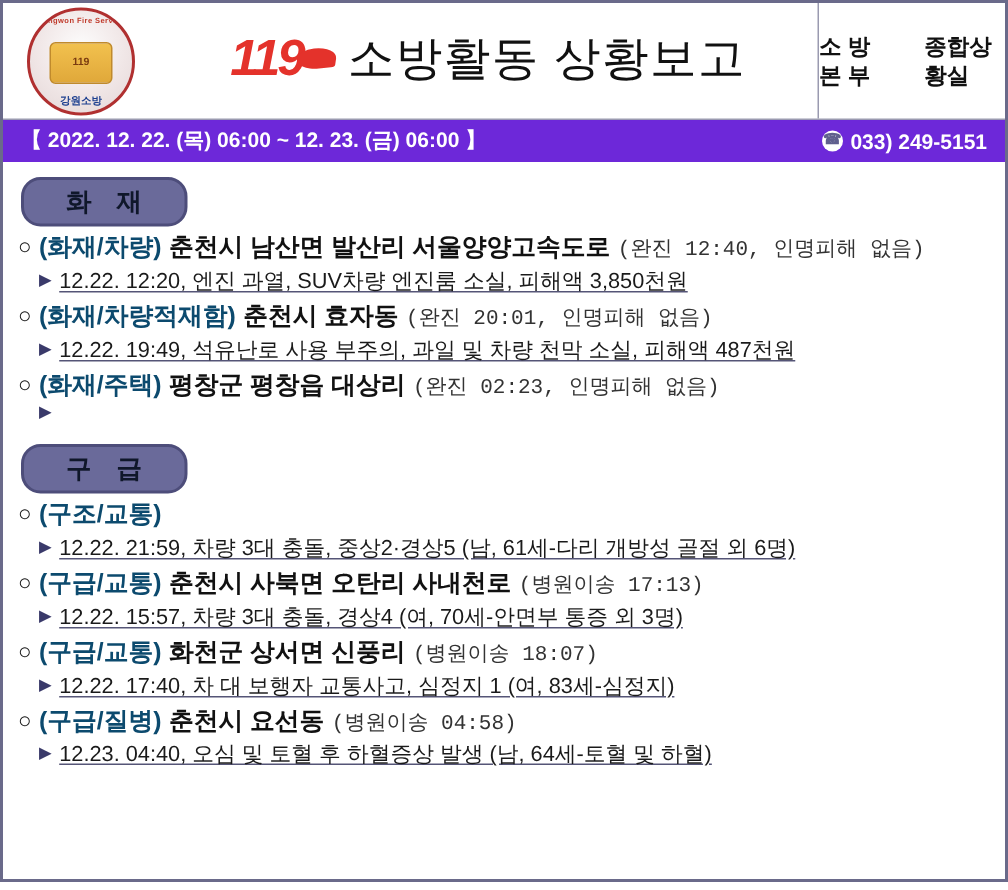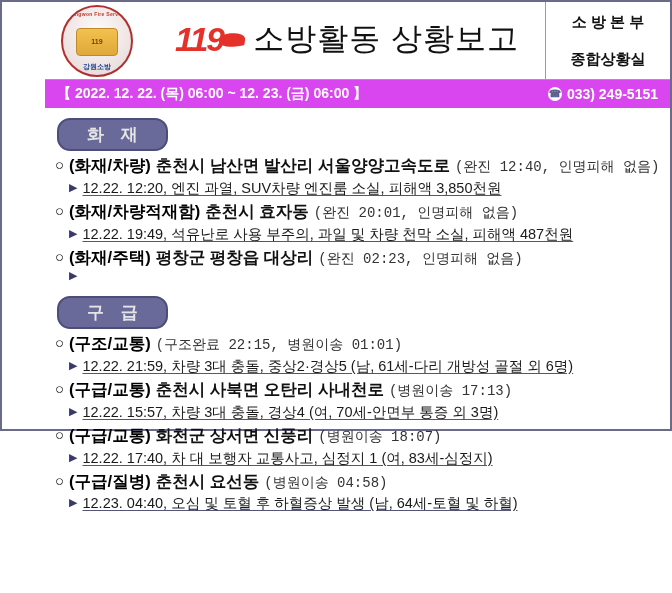--- a/index.html
+++ b/index.html
@@ -10,25 +10,24 @@
     width: 672px;
     height: 593px;
     background: #ffffff;
     font-family: "Liberation Sans", sans-serif;
     color: #1a1a1a;
     overflow: hidden;
   }
   .page {
     position: relative;
     width: 672px;
-    height: 431px;
+    height: 588px;
     box-sizing: border-box;
     border: 2px solid #6a6a8a;
     background: #ffffff;
-    padding-left: 43px;
   }
 
   
   .header {
     display: flex;
     align-items: center;
     height: 78px;
     border-bottom: 1px solid #9a9ab0;
     box-sizing: border-box;
     background: #ffffff;
@@ -120,33 +119,33 @@
     font-size: 31px;
     font-weight: normal;
     letter-spacing: 1px;
     color: #111111;
   }
   .org-box {
     flex: 0 0 124px;
     border-left: 1px solid #9a9ab0;
     height: 100%;
     display: flex;
-    flex-direction: column;
+    flex-direction: row;
     align-items: center;
     justify-content: center;
     gap: 18px;
     font-size: 15px;
     font-weight: bold;
     color: #111111;
   }
 
   
   .period-bar {
     height: 28px;
-    background: #d946ef;
+    background: #6d28d9;
     color: #ffffff;
     display: flex;
     align-items: center;
     justify-content: space-between;
     padding: 0 12px;
     box-sizing: border-box;
     font-size: 14px;
     font-weight: bold;
   }
   .period-bar .phone {
@@ -169,21 +168,21 @@
 
   
   .section {
     padding: 6px 0 0 0;
   }
   .section-badge {
     display: inline-block;
     margin: 4px 16px 2px 12px;
     padding: 3px 22px;
     background: #6a6a9a;
-    color: #e5e5e5;
+    color: #0f172a;
     border-radius: 13px;
     font-size: 17px;
     font-weight: bold;
     letter-spacing: 6px;
     text-indent: 6px;
     border: 2px solid #4d4d7a;
   }
 
   .entry {
     padding: 1px 10px 0 10px;
@@ -198,21 +197,21 @@
   }
   .bullet-o {
     flex: 0 0 auto;
     font-size: 15px;
     font-weight: bold;
     color: #111111;
     transform: translateY(-1px);
   }
   .cat {
     font-weight: bold;
-    color: #000000;
+    color: #0c4a6e;
   }
   .place {
     font-weight: bold;
     color: #111111;
   }
   .note {
     font-size: 14px;
     color: #333333;
     font-weight: normal;
     font-family: Liberation Mono, monospace;
@@ -315,21 +314,20 @@
     </div>
   </div>
 
   <div class="section">
     <div class="section-badge">구 급</div>
 
     <div class="entry">
       <div class="entry-main">
         <span class="bullet-o">○</span>
         <span class="cat">(구조/교통)</span>
-        <span class="note">(구조완료 22:15, 병원이송 01:01)</span>
       </div>
       <div class="entry-sub">
         <span class="bullet-tri">▶</span>
         <span class="sub-text">12.22. 21:59, 차량 3대 충돌, 중상2·경상5 (남, 61세-다리 개방성 골절 외 6명)</span>
       </div>
     </div>
 
     <div class="entry">
       <div class="entry-main">
         <span class="bullet-o">○</span>

